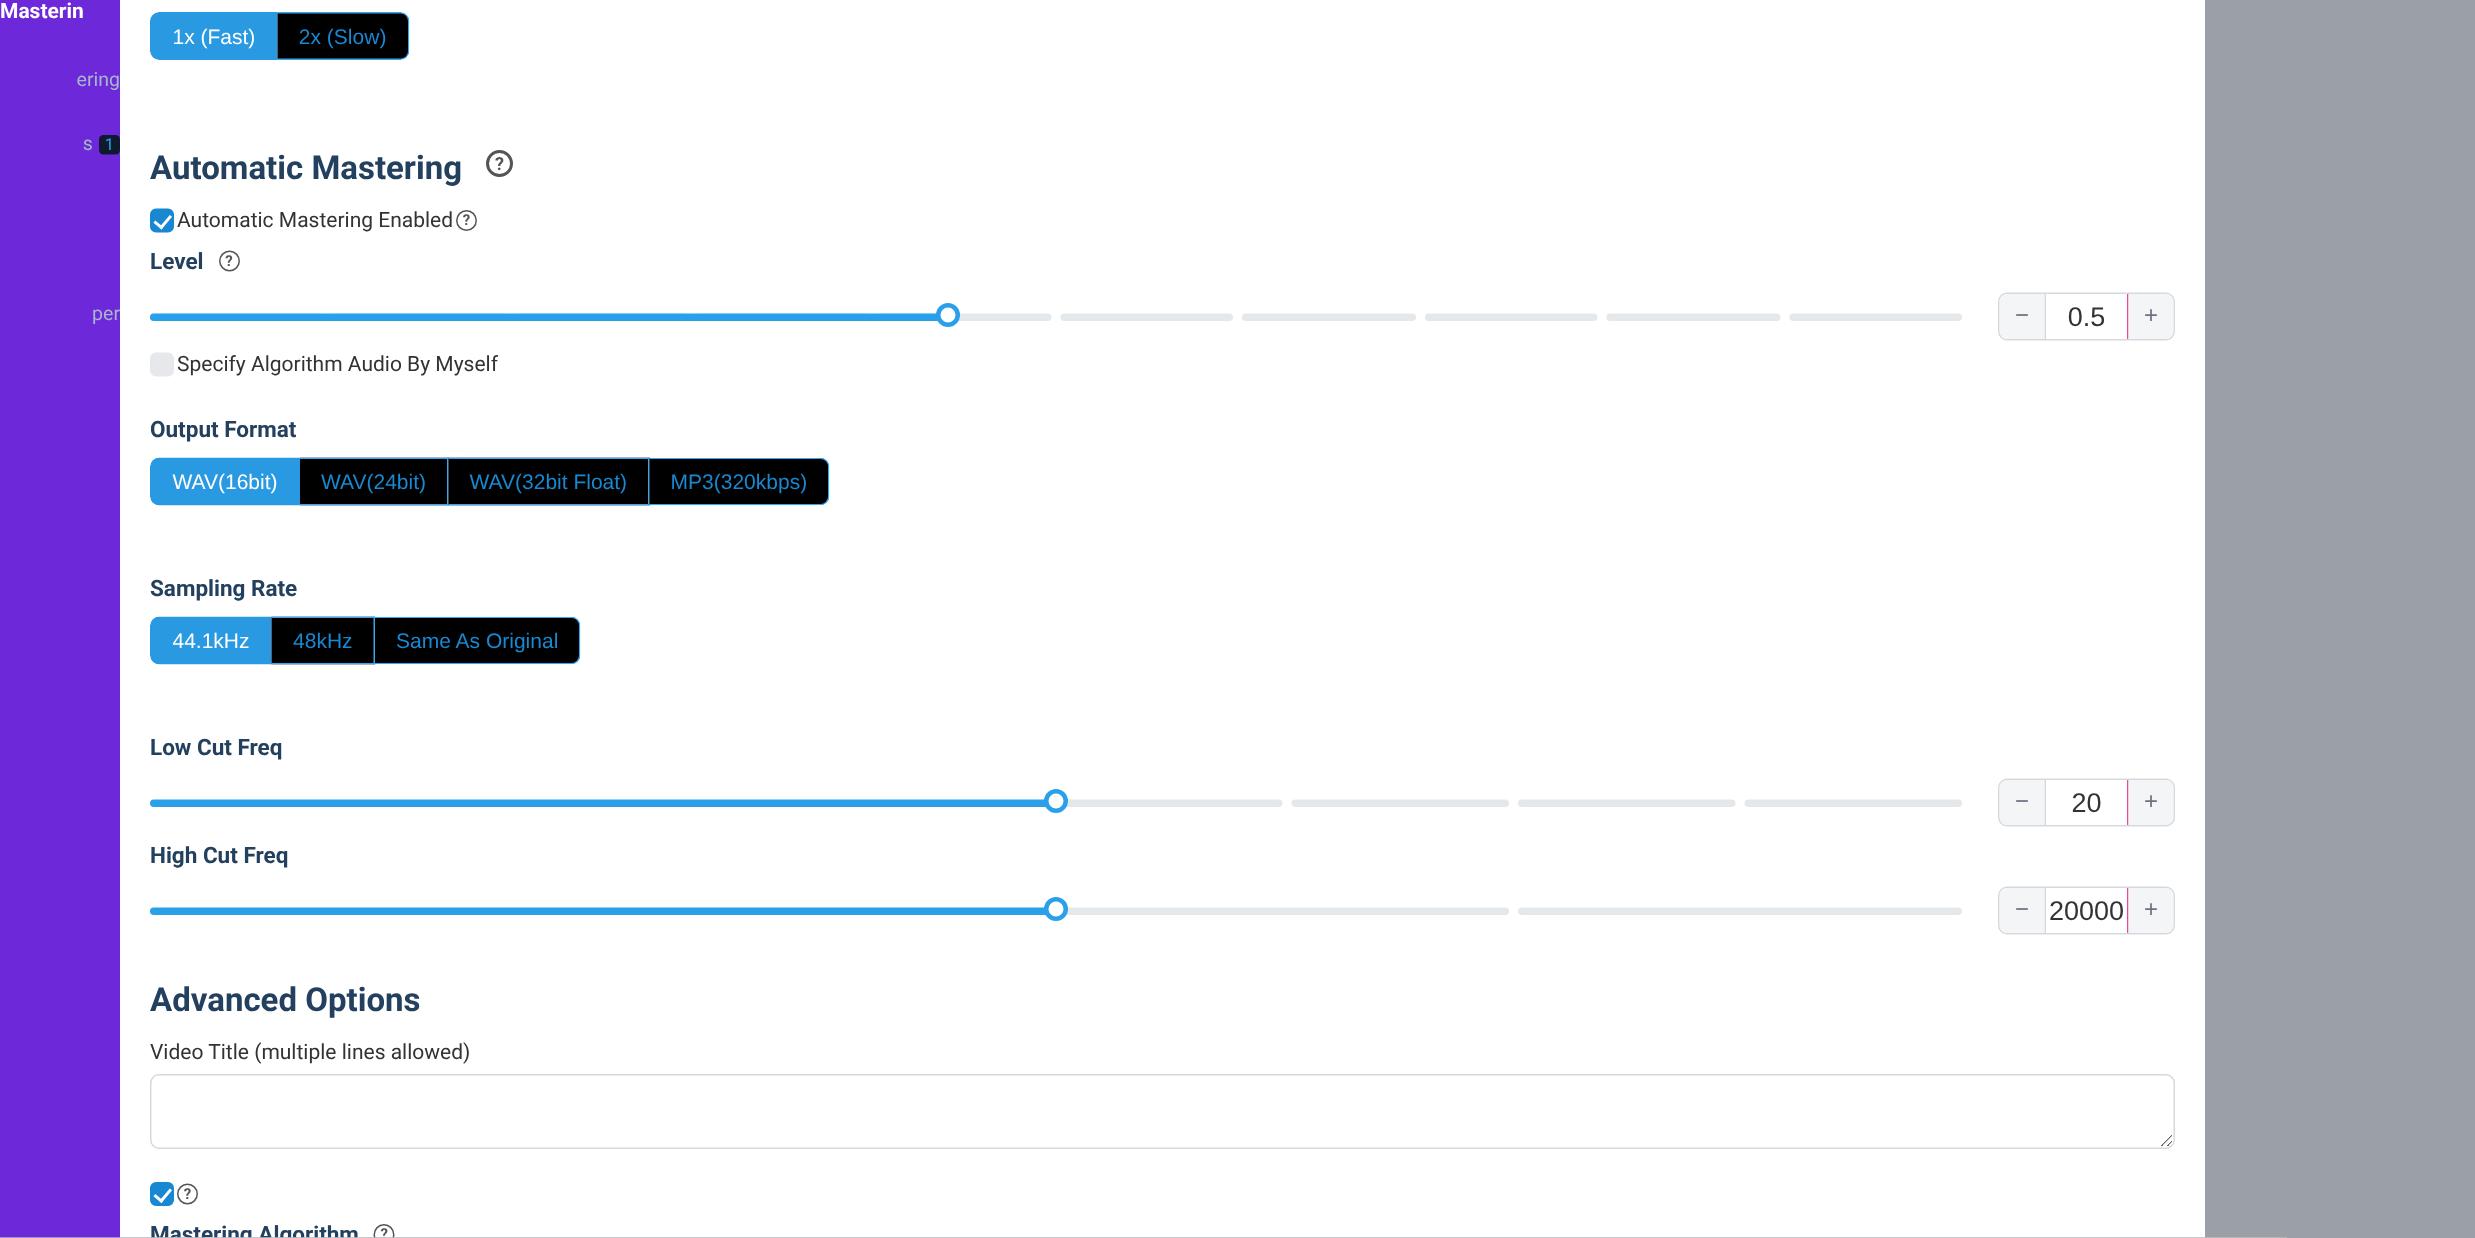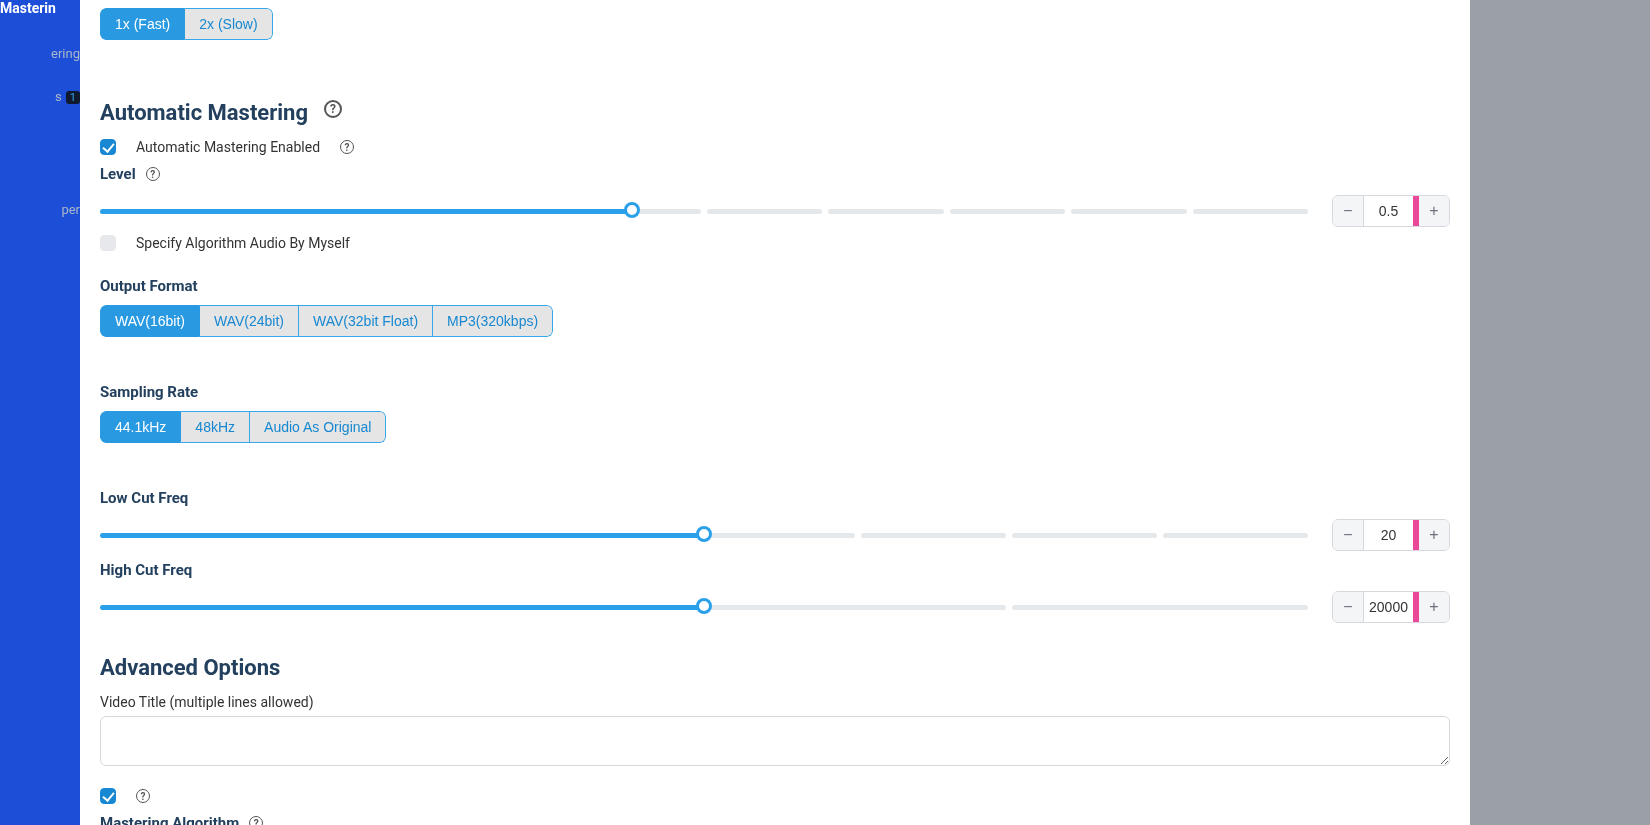--- a/index.html
+++ b/index.html
@@ -1,49 +1,49 @@
 <!DOCTYPE html>
 <html><head>
 <meta charset="utf-8">
 <style>
   * { box-sizing: border-box; margin: 0; padding: 0; }
   html, body { width: 1650px; height: 825px; font-family: -apple-system, BlinkMacSystemFont, "Segoe UI", Roboto, Arial, sans-serif; background: #9aa0a6; overflow: hidden; }
   .app { display: flex; width: 100%; height: 100%; }
-  .sidebar { width: 80px; height: 100%; background: #1d4ed8; color: #a9b6c9; font-size: 13px; padding-top: 0; }
+  .sidebar { width: 80px; height: 100%; background: #6d28d9; color: #a9b6c9; font-size: 13px; padding-top: 0; }
   .sidebar .sb-header { color: #fff; font-weight: 700; font-size: 14px; padding: 0 0 16px 0; white-space: nowrap; }
   .sidebar .sb-item { padding: 14px 0 14px 0; white-space: nowrap; text-align: right; }
   .sidebar .sb-item .badge { display: inline-block; min-width: 14px; padding: 0 4px; font-size: 11px; background: #0f1a2e; color: #2e9fe5; border-radius: 3px; margin-left: 4px; }
   .main { flex: 1; background: #fff; max-width: 1390px; overflow: hidden; }
   .pad { padding: 0 20px 40px 20px; }
   .seg-group { display: inline-flex; border-radius: 6px; overflow: hidden; margin: 8px 0 36px 0; justify-content: flex-end; }
-  .seg-btn { border: 1px solid #38a7ea; background: #e5e5e5; color: #1788d1; font-size: 14px; padding: 7px 14px; cursor: pointer; }
+  .seg-btn { border: 1px solid #38a7ea; background: #000000; color: #1788d1; font-size: 14px; padding: 7px 14px; cursor: pointer; }
   .seg-btn + .seg-btn { border-left: none; }
   .seg-btn.active { background: #2999e2; color: #fff; border-color: #2999e2; }
   .seg-group .seg-btn:first-child { border-top-left-radius: 6px; border-bottom-left-radius: 6px; }
   .seg-group .seg-btn:last-child { border-top-right-radius: 6px; border-bottom-right-radius: 6px; }
   h2.section { color: #23405e; font-size: 22px; font-weight: 700; margin: 24px 0 14px 0; display: flex; align-items: flex-start; gap: 16px; }
   .help-circle { width: 18px; height: 18px; border: 2px solid #555; border-radius: 50%; display: inline-flex; align-items: center; justify-content: center; font-size: 12px; color: #555; font-weight: 700; cursor: pointer; }
   .help-sm { width: 14px; height: 14px; border-width: 1.5px; font-size: 10px; }
-  .chk-row { display: flex; align-items: center; gap: 20px; margin: 6px 0; font-size: 14px; color: #333; }
+  .chk-row { display: flex; align-items: center; gap: 2px; margin: 6px 0; font-size: 14px; color: #333; }
   .chk { width: 16px; height: 16px; border-radius: 4px; border: 1px solid #ccc; display: inline-flex; align-items: center; justify-content: center; background: #fff; cursor: pointer; }
   .chk.checked { background: #1788d1; border-color: #1788d1; }
   .chk.checked::after { content: ""; width: 5px; height: 9px; border: solid #fff; border-width: 0 2px 2px 0; transform: rotate(40deg); margin-top: -2px; }
   .chk.unchecked { background: #e6e8eb; border-color: #e6e8eb; }
   .field-label { font-size: 15px; font-weight: 700; color: #23405e; margin: 10px 0 2px 0; display: flex; align-items: center; gap: 10px; }
   .slider-row { display: flex; align-items: center; gap: 24px; margin: 12px 0 8px 0; }
   .slider { position: relative; flex: 1; height: 14px; }
   .slider-track-bg { position: absolute; top: 5px; left: 0; right: 0; height: 5px; display: flex; gap: 6px; }
   .slider-track-bg .tick { height: 5px; background: #e5e8eb; border-radius: 3px; flex: 1; }
   .slider-fill { position: absolute; top: 5px; left: 0; height: 5px; background: #2aa0ea; border-radius: 3px; }
   .slider-steps2 { position: absolute; top: 5px; left: 0; right: 0; height: 5px; display: flex; gap: 6px; }
   .slider-steps2 .seg { height: 5px; border-radius: 3px; flex: 1; }
   .slider-handle { position: absolute; top: -2px; width: 16px; height: 16px; background: #fff; border: 3px solid #2aa0ea; border-radius: 50%; transform: translateX(-50%); cursor: pointer; }
   .stepper { display: flex; border: 1px solid #d5d9de; border-radius: 6px; overflow: hidden; }
   .stepper button { width: 30px; height: 30px; background: #f4f5f6; border: none; color: #6b7280; font-size: 16px; cursor: pointer; }
-  .stepper input { width: 56px; border: none; border-left: 1px solid #d5d9de; border-right: 6px solid #ec4899; text-align: center; font-size: 14px; color: #333; }
+  .stepper input { width: 56px; border: none; border-left: 1px solid #d5d9de; border-right: 1px solid #ec4899; text-align: center; font-size: 18px; color: #333; }
   .small-label { font-size: 14px; color: #333; margin: 14px 0 6px 0; }
   textarea.title-input { width: 100%; min-height: 42px; border: 1px solid #d5d9de; border-radius: 6px; padding: 8px 10px; font-size: 14px; resize: vertical; font-family: inherit; }
 </style>
 </head>
 <body>
 
 <div class="app">
   <aside class="sidebar">
     <div class="sb-header">Masterin</div>
     <div class="sb-item"><span>ering</span></div>
@@ -118,21 +118,21 @@
         <button class="seg-btn">MP3(320kbps)</button>
       </div>
 
       
       <div class="field-label">
         <span>Sampling Rate</span>
       </div>
       <div class="seg-group">
         <button class="seg-btn active">44.1kHz</button>
         <button class="seg-btn">48kHz</button>
-        <button class="seg-btn">Audio As Original</button>
+        <button class="seg-btn">Same As Original</button>
       </div>
 
       
       <div class="field-label">
         <span>Low Cut Freq</span>
       </div>
       <div class="slider-row">
         <div class="slider">
           <div class="slider-steps2">
             <div class="seg" style="background:#2aa0ea; flex:0 0 50%"></div>

